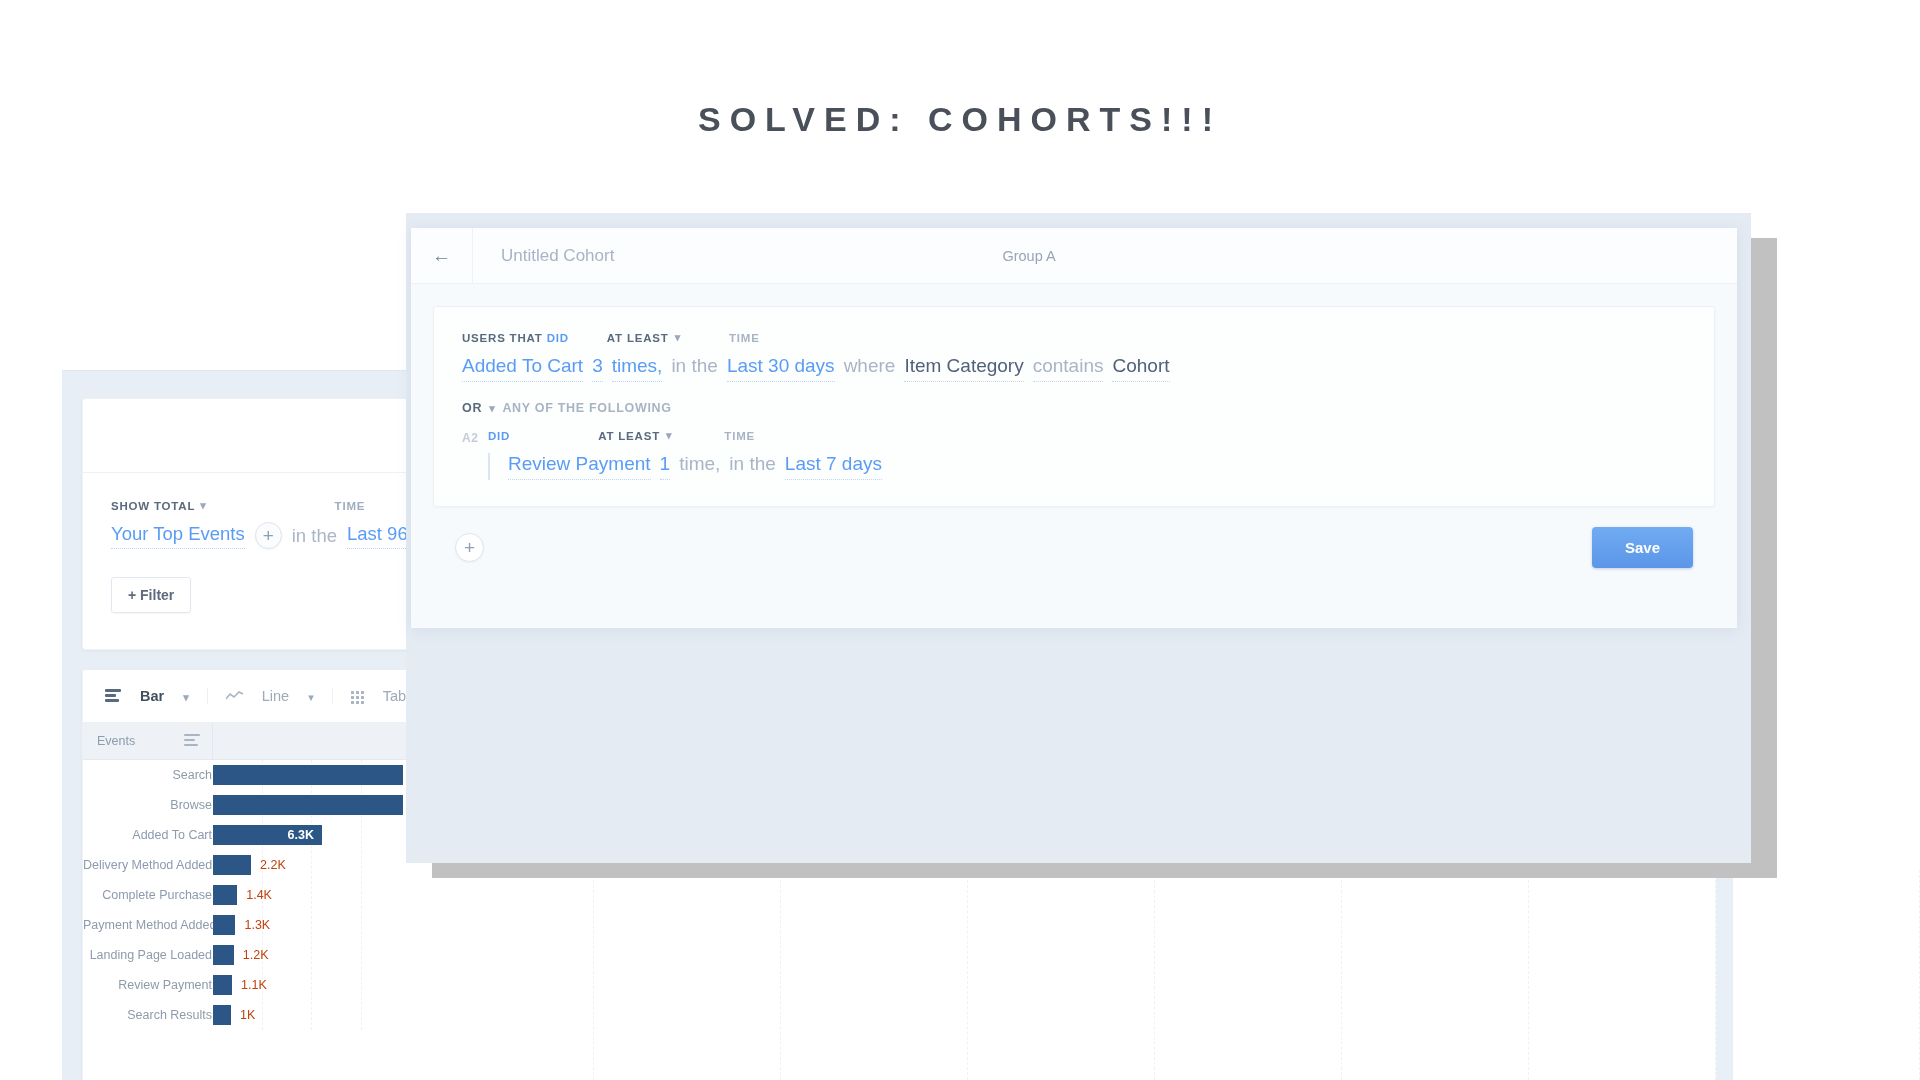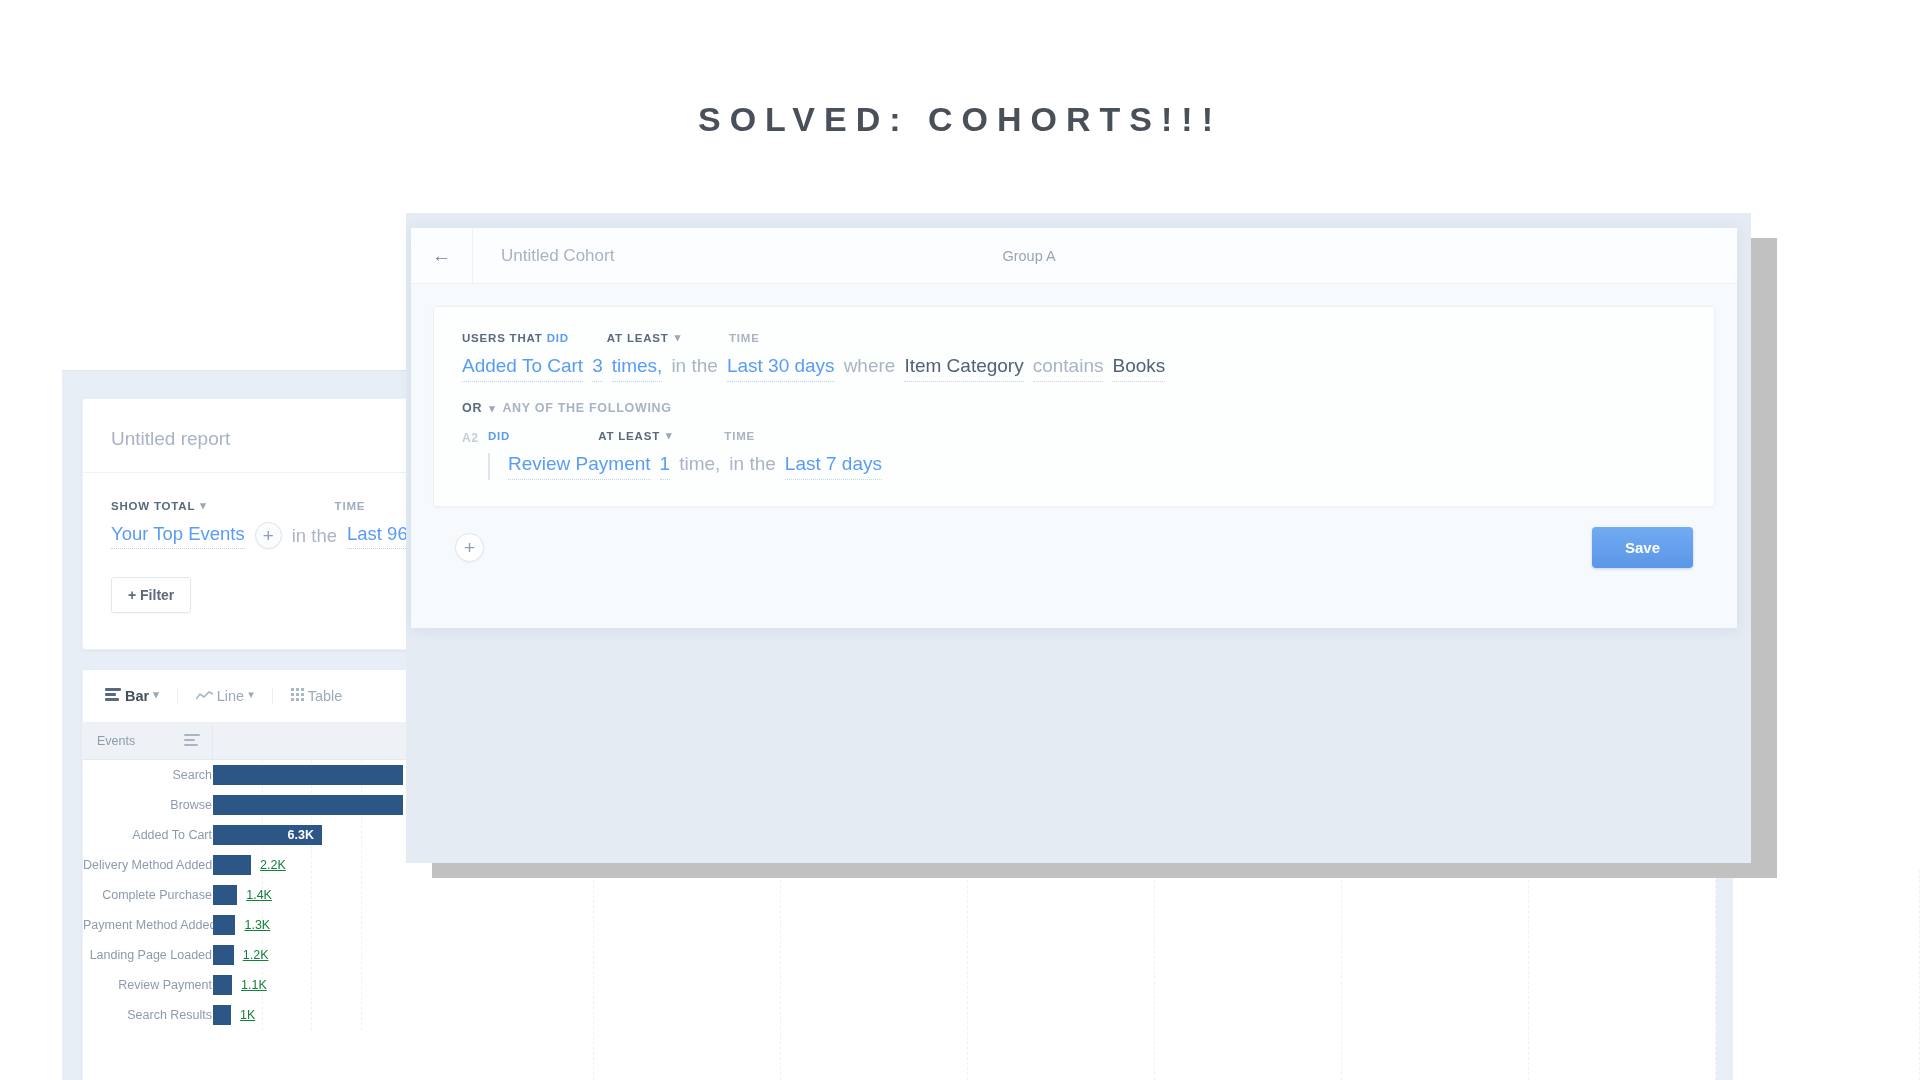--- a/index.html
+++ b/index.html
@@ -84,21 +84,21 @@
     border-radius: 3px;
     overflow: hidden;
     box-shadow: 0 1px 3px rgba(80,100,130,.07);
   }
   .chart-toolbar {
     height: 53px; display: flex; align-items: center;
     padding-left: 22px; gap: 0; background: #fff;
     border-bottom: 1px solid #edf1f6;
   }
   .tool {
-    display: inline-flex; align-items: flex-start; gap: 4px;
+    display: inline-flex; align-items: flex-end; gap: 19px;
     font-size: 14.5px; padding: 0 18px 0 0;
   }
   .tool + .tool { padding-left: 18px; border-left: 1px solid #eceff4; }
   .tool.active { color: #41505f; font-weight: bold; }
   .tool.idle { color: #9daabb; }
   .chev { font-size: 11px; color: #9aa8bb; }
 
   .ico-bar { display:inline-block; width:16px; }
   .ico-bar i { display:block; height:2.5px; background:#5a6a7e; margin-bottom:2.5px; border-radius:1px;}
   .ico-bar i:nth-child(1){width:16px;} .ico-bar i:nth-child(2){width:11px;} .ico-bar i:nth-child(3){width:14px;}
@@ -128,21 +128,21 @@
   .brow .bname {
     width: 130px; text-align: right; padding-right: 1px;
     font-size: 12.5px; color: #8d9bad; white-space: nowrap;
   }
   .barwrap { position: relative; flex: 1; height: 100%; display:flex; align-items:center; }
   .bar { height: 20px; background: #2c5685; position: relative; }
   .bar .inval {
     position: absolute; right: 8px; top: 50%; transform: translateY(-50%);
     color: #fff; font-size: 12.5px; font-weight: bold;
   }
-  .outval { margin-left: 9px; font-size: 12.5px; color: #15803d; text-decoration: underline; }
+  .outval { margin-left: 9px; font-size: 12.5px; color: #c2410c; }
 
   
   .bg-grid {
     position: absolute; left: 407px; top: 870px;
     width: 1513px; height: 210px;
     display: flex; background: #fff;
   }
   .bg-grid span { width: 197px; border-right: 1px dashed #eef2f6; }
   .bg-grid .hl { width: 18px; background: #e9eff7; border: none; }
 
@@ -264,21 +264,20 @@
     <span></span>
     <span></span>
     <span></span>
     <span class="hl"></span>
     <span></span>
   </div>
 
   <div class="report-panel">
 
     <div class="report-card">
-      <div class="report-title">Untitled report</div>
       <div class="report-div"></div>
 
       <div class="report-body">
         <div class="label-row">
           <span class="mini-label">
             <span>SHOW TOTAL</span>
             <span class="chev">▾</span>
           </span>
           <span class="spacer"></span>
           <span class="mini-label time">TIME</span>
@@ -446,21 +445,21 @@
 
           <div class="sent-row">
             <span class="dot-blue">Added To Cart</span>
             <span class="dot-blue">3</span>
             <span class="dot-blue">times,</span>
             <span class="plain-mute">in the</span>
             <span class="dot-blue">Last 30 days</span>
             <span class="plain-mute">where</span>
             <span class="dot-dark">Item Category</span>
             <span class="dot-dark plain-mute">contains</span>
-            <span class="dot-dark">Books</span>
+            <span class="dot-dark">Cohort</span>
           </div>
 
           <div class="or-row">
             <span class="ortxt">OR</span>
             <span class="chev">▾</span>
             <span class="anyof">ANY OF THE FOLLOWING</span>
           </div>
 
           <div class="sub-cond">
             <div class="a2-tag">A2</div>

